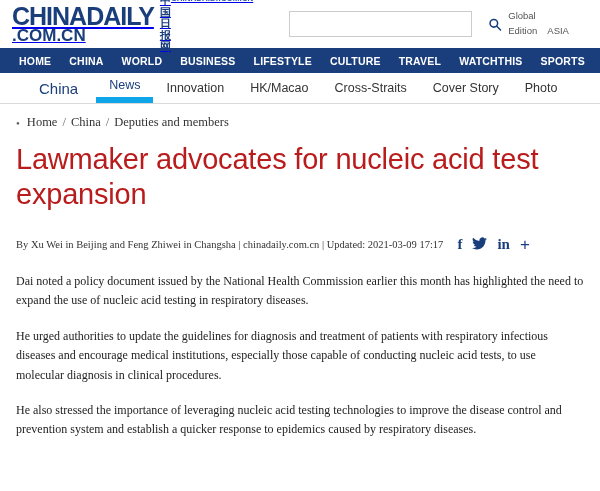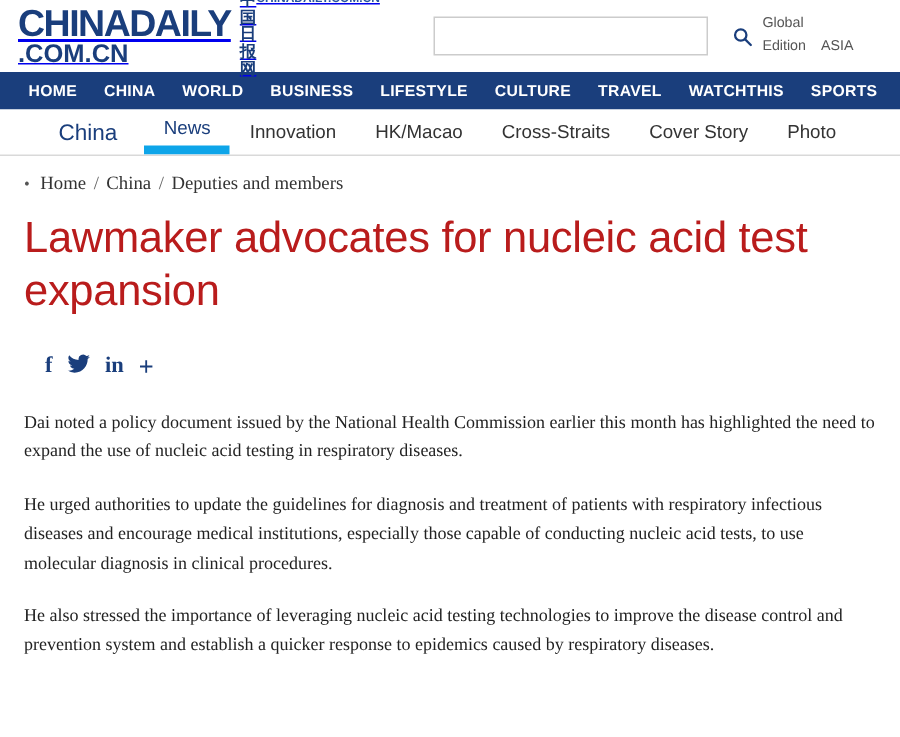--- a/index.html
+++ b/index.html
@@ -275,20 +275,21 @@
   <span class="sep">/</span>
   <a href="#">China</a>
   <span class="sep">/</span>
   <a href="#">Deputies and members</a>
 </div>
 
 <div class="article">
   <h1 class="headline">Lawmaker advocates for nucleic acid test expansion</h1>
 
   <div class="byline-row">
+    <div class="byline">By Xu Wei in Beijing and Feng Zhiwei in Changsha | chinadaily.com.cn | Updated: 2021-03-09 17:17</div>
     <div class="share">
       <span class="s-ic">f</span>
       <span class="s-ic">
         <svg width="15" height="13" viewBox="0 0 24 20" fill="#1a3e7c">
           <path d="M24 2.6a9.8 9.8 0 0 1-2.8.8A4.9 4.9 0 0 0 23.3.6a9.7 9.7 0 0 1-3.1 1.2A4.9 4.9 0 0 0 11.8 6a13.9 13.9 0 0 1-10-5.1 4.9 4.9 0 0 0 1.5 6.6A4.8 4.8 0 0 1 1 6.8v.1a4.9 4.9 0 0 0 3.9 4.8 4.9 4.9 0 0 1-2.2.1 4.9 4.9 0 0 0 4.6 3.4A9.9 9.9 0 0 1 0 17.3 13.9 13.9 0 0 0 7.5 19.5c9.1 0 14-7.5 14-14v-.7A10 10 0 0 0 24 2.6z"></path>
         </svg>
       </span>
       <span class="s-ic">in</span>
       <span class="s-ic s-plus">+</span>
     </div>

